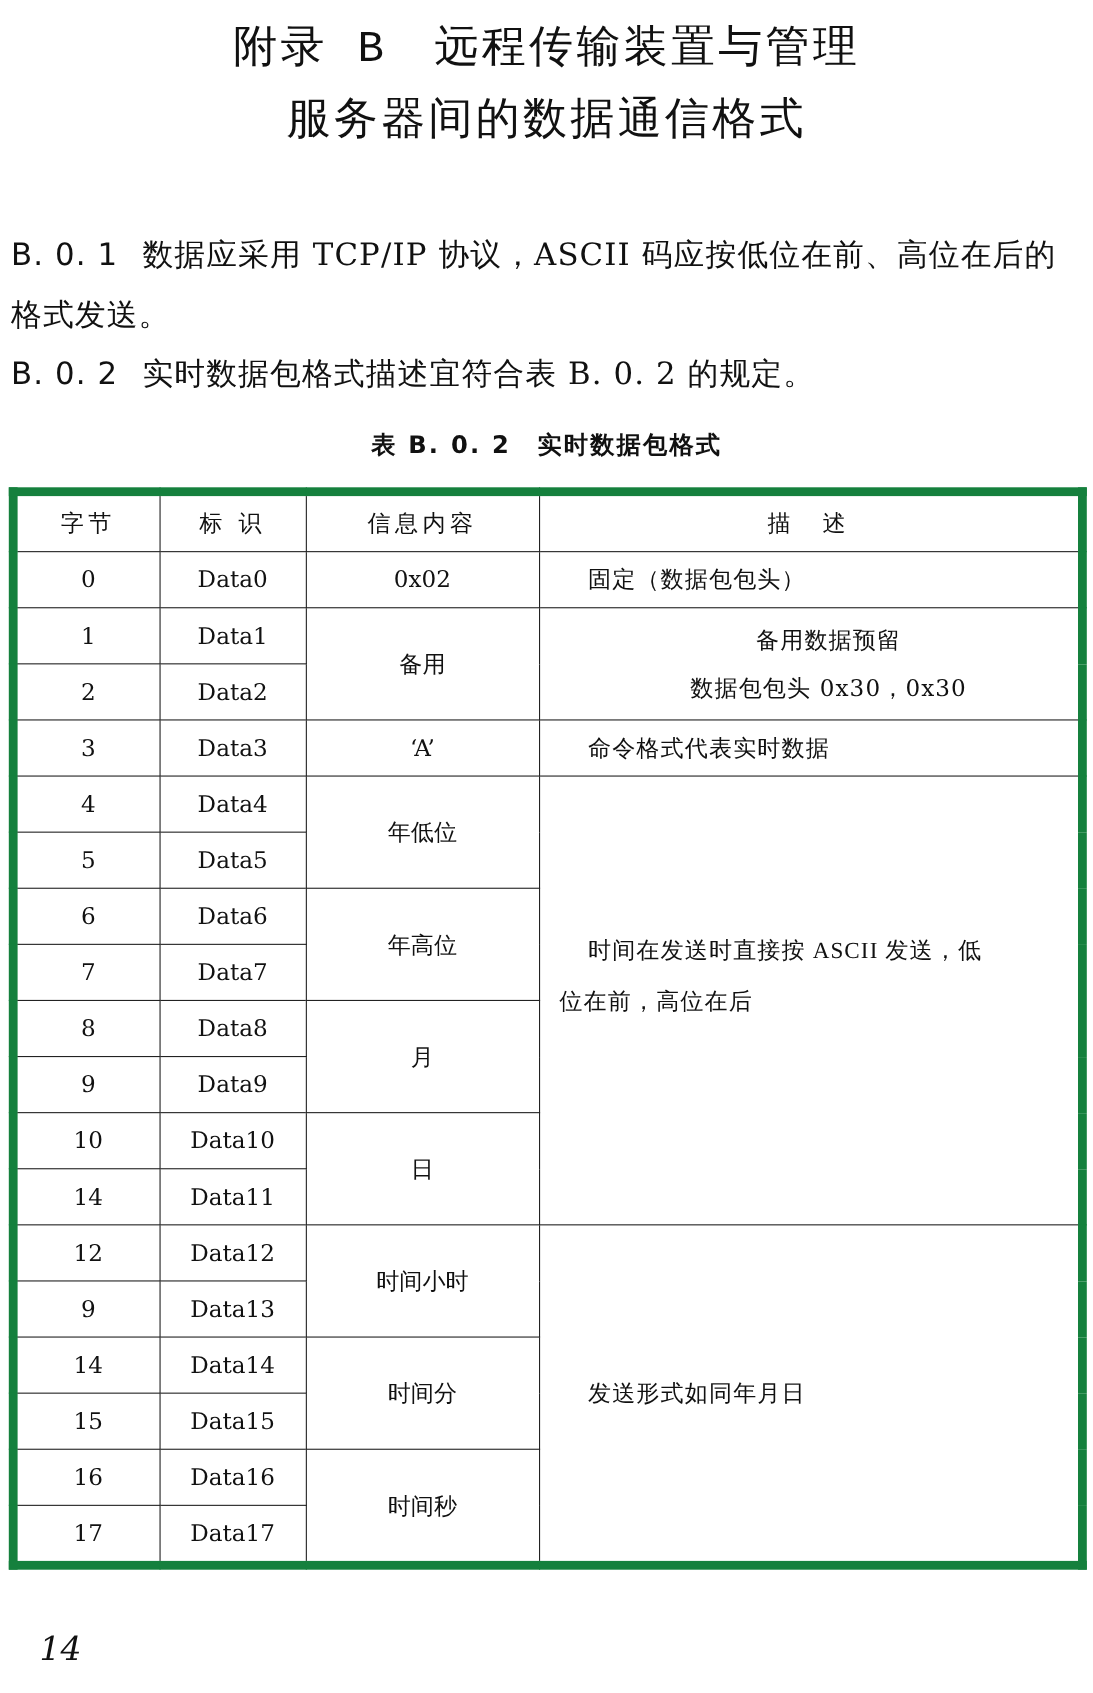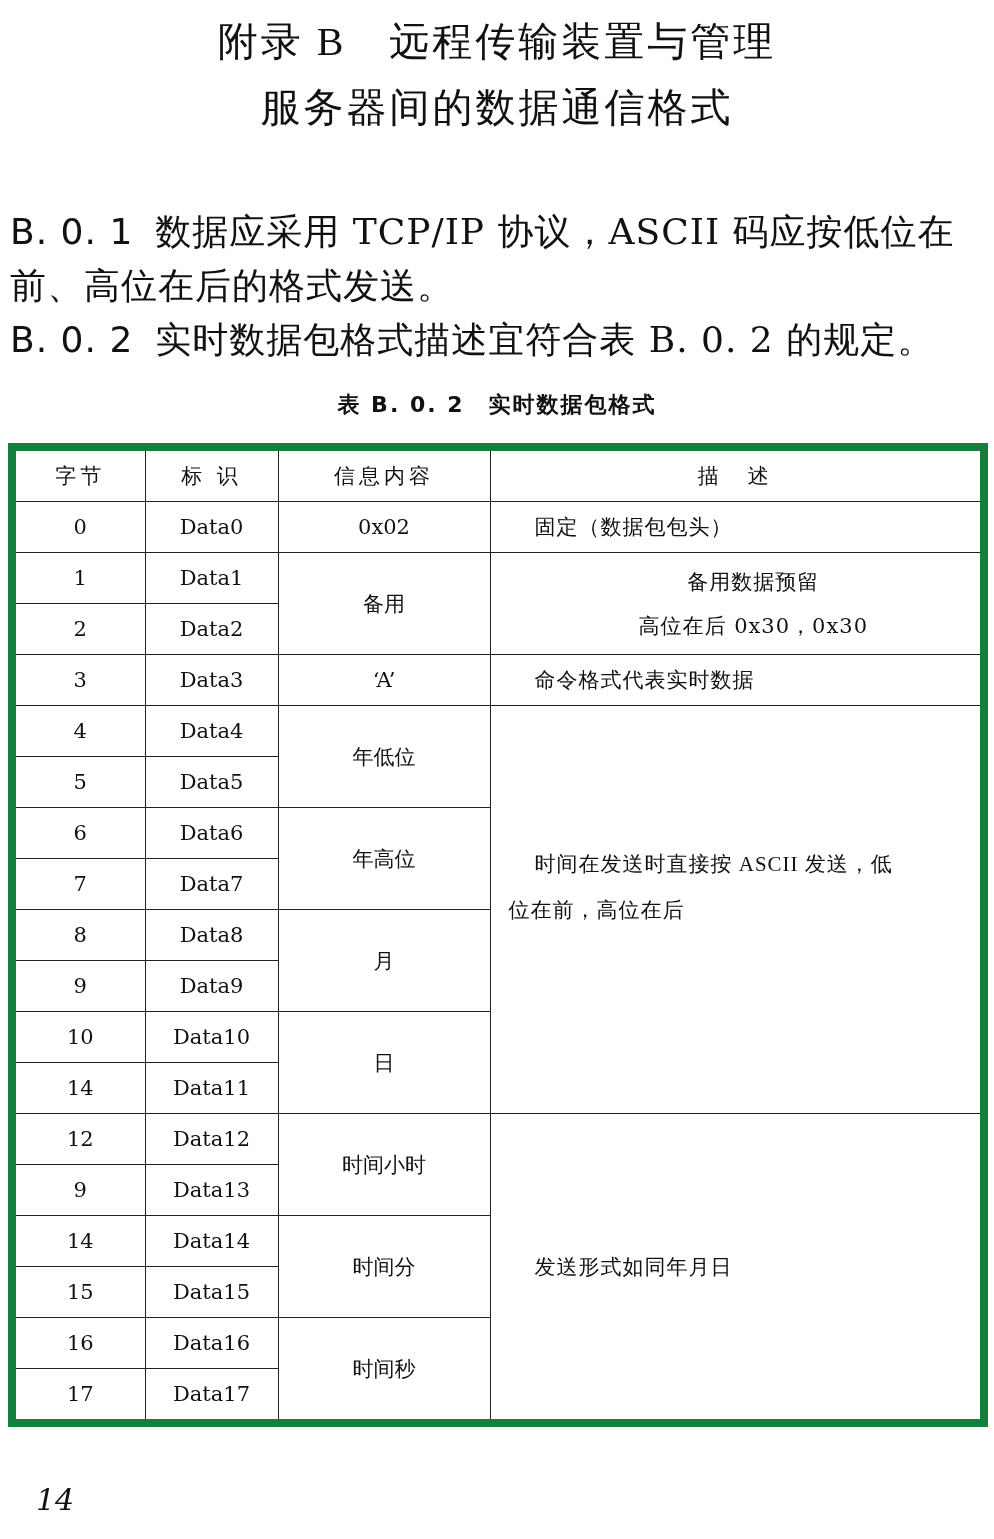--- a/index.html
+++ b/index.html
@@ -2,28 +2,28 @@
 <html><head>
 <meta charset="utf-8">
 <style>
   html, body { margin: 0; padding: 0; background: #ffffff; }
   body {
     width: 994px; height: 1539px; position: relative; overflow: hidden;
     font-family: "DejaVu Serif", "Liberation Serif", serif; color: #111;
   }
   .title {
     position: absolute; left: 0; width: 994px; text-align: center;
-    font-family: Liberation Serif, serif;
+    font-family: Liberation Mono, monospace;
     font-size: 40px; letter-spacing: 3px; color: #111;
   }
   #t1 { top: 14px; }
   #t2 { top: 80px; }
   .para {
     position: absolute; left: 10px; width: 978px;
-    font-size: 36px; line-height: 54px; color: #111;
+    font-size: 28px; line-height: 54px; color: #111;
     font-family: "DejaVu Serif", "Liberation Serif", serif;
   }
   .clause-no { font-family: "DejaVu Sans", "Liberation Sans", sans-serif; margin-right: 22px; }
   #p1 { top: 205px; letter-spacing: 1px; }
   #p2 { top: 313px; letter-spacing: 1px; }
   .caption {
     position: absolute; top: 390px; left: 0; width: 994px; text-align: center;
     font-family: "DejaVu Sans", "Liberation Sans", sans-serif;
     font-weight: bold; font-size: 22px; letter-spacing: 2px; color: #111;
   }
@@ -87,21 +87,21 @@
       <td>Data0</td>
       <td>0x02</td>
       <td class="desc">固定（数据包包头）</td>
     </tr>
     <tr>
       <td>1</td>
       <td>Data1</td>
       <td rowspan="2">备用</td>
       <td rowspan="2" class="desc multi">
         <div>备用数据预留</div>
-        <div>高位在后 0x30，0x30</div>
+        <div>数据包包头 0x30，0x30</div>
       </td>
     </tr>
     <tr>
       <td>2</td>
       <td>Data2</td>
     </tr>
     <tr>
       <td>3</td>
       <td>Data3</td>
       <td>‘A’</td>

